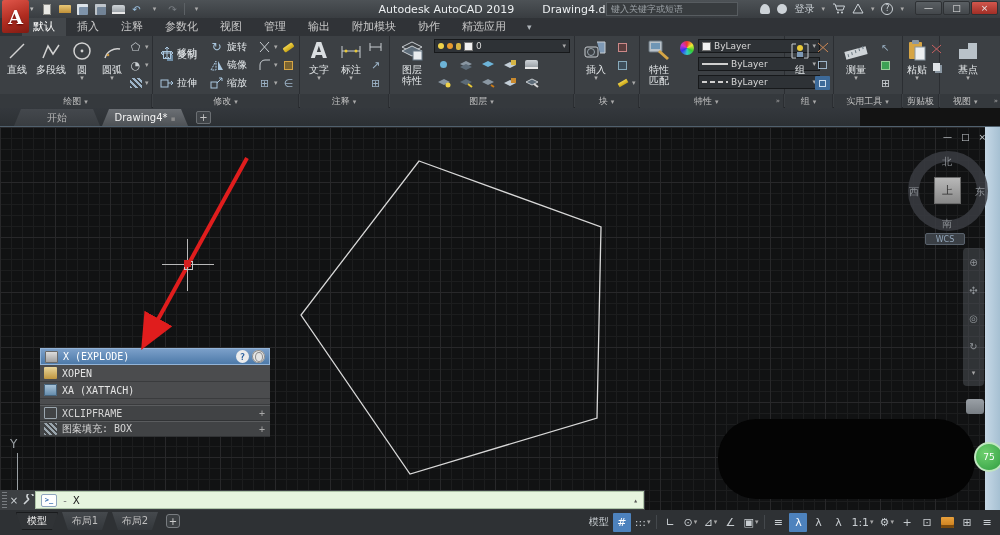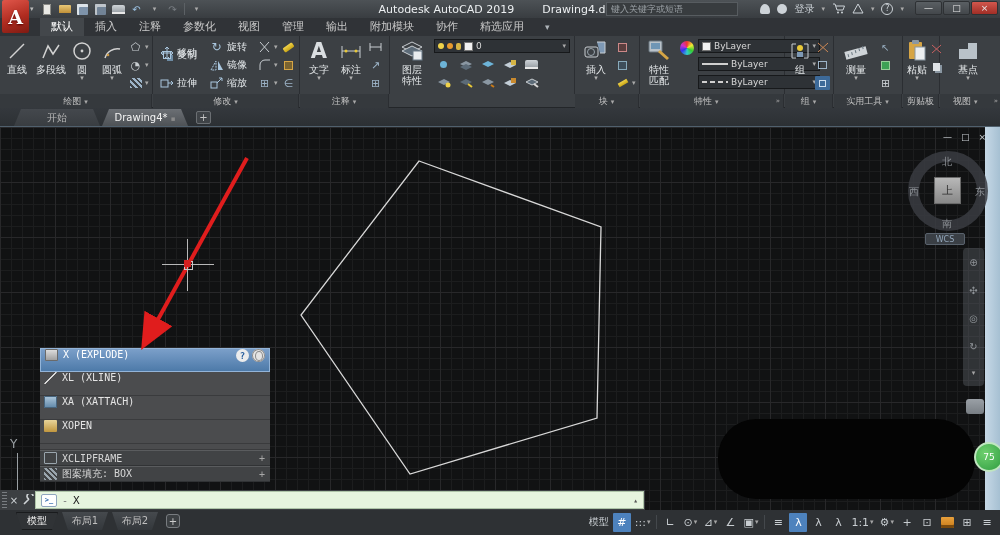--- a/index.html
+++ b/index.html
@@ -26,21 +26,21 @@
 .search{right:262px;top:2px;width:132px;height:14px;background:#383c3f;border:1px solid #575c60;
   color:#fff;font-size:9px;padding:0 4px;outline:none}
 .search::placeholder{color:#9aa0a5}
 .acct{right:96px;top:1px;display:flex;align-items:center;gap:7px;height:15px;color:#ccd2d7;font-size:10px}
 .pico{width:10px;height:10px;border-radius:50% 50% 2px 2px/65% 65% 2px 2px;background:#cdd3d8}
 .wbtns{right:2px;top:1px;display:flex;gap:1px}
 .wb{width:27px;height:14px;display:flex;align-items:center;justify-content:center;font-size:9px;
   color:#e8e8e8;background:linear-gradient(#5a5f63,#43474b);border:1px solid #2e3134;border-radius:2px}
 .wb.close{background:linear-gradient(#d2574d,#a02e26)}
 
-.rtabs{left:0;top:18px;width:1000px;height:18px;background:#303337;display:flex;padding-left:40px}
+.rtabs{left:0;top:18px;width:1000px;height:18px;background:#303337;display:flex;padding-left:22px}
 .rtab{padding:0 11px;line-height:18px;font-size:11px;color:#c9c9c9}
 .rtab.active{background:#43474b;color:#fff}
 .rtabbtn{margin-left:10px;color:#aeb4b9;font-size:9px;line-height:18px}
 
 .ribbon{left:0;top:36px;width:1000px;height:72px;background:#3c4044;border-bottom:1px solid #232629}
 .panel{position:absolute;top:0;height:58px;border-right:1px solid #2b2e32}
 .plabel{position:absolute;top:58px;left:0;right:0;height:14px;background:#35393d;
   color:#c2c2c2;font-size:9px;text-align:center;line-height:14px;border-right:1px solid #2b2e32}
 .plabel .dd{font-size:7px;margin-left:3px;color:#a8a8a8}
 .bb{position:absolute;top:2px;display:flex;flex-direction:column;align-items:center}
@@ -51,21 +51,21 @@
 .srow{display:flex;align-items:center;gap:2px;height:16px}
 .mi{width:15px;height:14px;display:flex;align-items:center;justify-content:center}
 .mrow{position:absolute;display:flex;align-items:center;gap:3px;height:17px;font-size:10px;color:#e2e6e9;white-space:nowrap}
 .g7{font-size:7px;color:#aaa}
 .drop{height:14px;background:#2e3236;border:1px solid #17191b;display:flex;align-items:center;
   gap:3px;padding:0 3px;font-size:9px;color:#d8d8d8}
 .sw{width:9px;height:9px;background:#f2f2f2;border:1px solid #777}
 .lnprev{width:26px;height:2px;background:#cfcfcf}
 .dot{border-radius:50%}
 
-.ftabs{left:0;top:108px;width:1000px;height:18px;background:linear-gradient(#34383d,#2c3034)}
+.ftabs{left:0;top:108px;width:860px;height:18px;background:linear-gradient(#34383d,#2c3034)}
 .ftab{position:absolute;top:1px;height:17px;line-height:17px;text-align:center;font-size:10px;
   color:#b6b6b6;background:linear-gradient(#44484d,#393d41);
   clip-path:polygon(7px 0,calc(100% - 7px) 0,100% 100%,0 100%)}
 .ftab.active{background:linear-gradient(#6b6f74,#4e5256);color:#f4f4f4}
 .fplus{position:absolute;top:3px;width:15px;height:13px;background:#3f4347;border:1px solid #6b6f73;
   border-radius:2px;color:#c5c5c5;font-size:10px;text-align:center;line-height:12px}
 
 .canvas{left:0;top:126px;width:1000px;height:384px;overflow:hidden;border-top:1px solid #50606d;
   background-color:#111213;
   background-image:
@@ -93,21 +93,21 @@
 
 .blob{left:718px;top:292px;width:257px;height:80px;background:#040404;border-radius:38px;z-index:8}
 .badge{left:974px;top:315px;width:30px;height:30px;border-radius:50%;z-index:9;
   background:radial-gradient(circle at 35% 35%,#6fd06f,#2e9c40);border:2px solid #bfe6bf;
   display:flex;align-items:center;justify-content:center;color:#fff;font-size:9px}
 
 .ucsy{left:10px;top:310px;color:#9aa0a4;font-size:12px;z-index:5}
 .ucsline{left:17px;top:326px;width:1px;height:58px;background:#9aa0a4;z-index:5}
 
 .popup{left:40px;top:221px;width:230px;z-index:20;font-family:"DejaVu Sans Mono","Liberation Mono",monospace;font-size:10px}
-.prow{height:24px;display:flex;align-items:flex-start;background:#4b4c4e;border-bottom:1px solid #3a3b3d;color:#e4e4e4}
+.prow{height:17px;display:flex;align-items:center;background:#4b4c4e;border-bottom:1px solid #3a3b3d;color:#e4e4e4}
 .prow.sel{background:linear-gradient(#7b9fc9,#4d7aa9);border:1px solid #93b4d8;color:#fff}
 .pic{width:13px;height:12px;margin:0 5px 0 4px;flex:none;border-radius:1px}
 .sliver{height:6px;background:#4b4c4e;border-bottom:1px solid #3a3b3d}
 .svrow{height:16px;display:flex;align-items:center;background:#414345;border-top:1px solid #5a5c5e;
   border-bottom:1px solid #313335;color:#d6d6d6}
 .svplus{margin-left:auto;margin-right:5px;color:#a8a8a8;font-size:10px}
 .hcirc{width:13px;height:13px;border-radius:50%;background:#ececec;display:flex;align-items:center;
   justify-content:center;color:#2a5f9e;font-size:9px;font-weight:bold}
 .globe{width:13px;height:13px;border-radius:50%;background:#e4e4e4;box-shadow:inset 0 0 0 1px #8a8a8a;position:relative}
 .globe::after{content:"";position:absolute;left:3px;top:2px;width:6px;height:8px;border-radius:50%;border:1px solid #8a8a8a}
@@ -458,20 +458,21 @@
               <rect x="8" y="1" width="5" height="5" fill="#c98a2e"></rect>
             </svg>
           </span>
         <span class="mi">
             <svg width="14" height="11">
               <path d="M1 5 L7 2 L13 5 L7 8 Z" fill="#5c6b78" stroke="#c8cdd1"></path>
               <path d="M9 7l4 3" stroke="#d6d6d6" stroke-width="2"></path>
             </svg>
           </span>
       </div>
+      <div class="plabel"><span>图层</span><span class="dd">▾</span></div>
     </div>
 
     <div class="panel" style="left:575px;width:65px">
       <div class="bb" style="left:6px;width:30px">
         <span class="icbox">
             <svg width="26" height="24">
               <rect x="2" y="8" width="13" height="10" rx="2" fill="none" stroke="#c8cdd1"></rect>
               <circle cx="8" cy="13" r="3.5" fill="none" stroke="#9aa5ad"></circle>
               <path d="M14 3 h8 v11 h-5" fill="#7e99b5" stroke="#c8cdd1"></path>
             </svg>
@@ -694,30 +695,26 @@
     <div class="abs popup">
       <div class="prow sel">
         <span class="pic" style="background:linear-gradient(#e2e2e2,#9a9a9a);box-shadow:inset 0 0 0 1px #6a6a6a"></span>
         <span>X (EXPLODE)</span>
         <span style="margin-left:auto;display:flex;gap:3px;margin-right:4px">
           <span class="hcirc">?</span>
           <span class="globe"></span>
         </span>
       </div>
       <div class="prow">
-        <span class="pic" style="background:linear-gradient(135deg,transparent 45%,#d8d8d8 45%,#d8d8d8 55%,transparent 55%)"></span>
-        <span>XL (XLINE)</span>
+        <span class="pic" style="background:linear-gradient(#e8d49a,#c0963e)"></span>
+        <span>XOPEN</span>
       </div>
       <div class="prow">
         <span class="pic" style="background:linear-gradient(#aec8dc,#5f87a8);box-shadow:inset 0 0 0 1px #47657e"></span>
         <span>XA (XATTACH)</span>
-      </div>
-      <div class="prow">
-        <span class="pic" style="background:linear-gradient(#e8d49a,#c0963e)"></span>
-        <span>XOPEN</span>
       </div>
       <div class="sliver"></div>
       <div class="svrow">
         <span class="pic" style="border:1px solid #9aa5ad"></span>
         <span>XCLIPFRAME</span>
         <span class="svplus">+</span>
       </div>
       <div class="svrow">
         <span class="pic" style="background:repeating-linear-gradient(45deg,#9aa5ad 0 2px,#414345 2px 4px)"></span>
         <span>图案填充: BOX</span>

